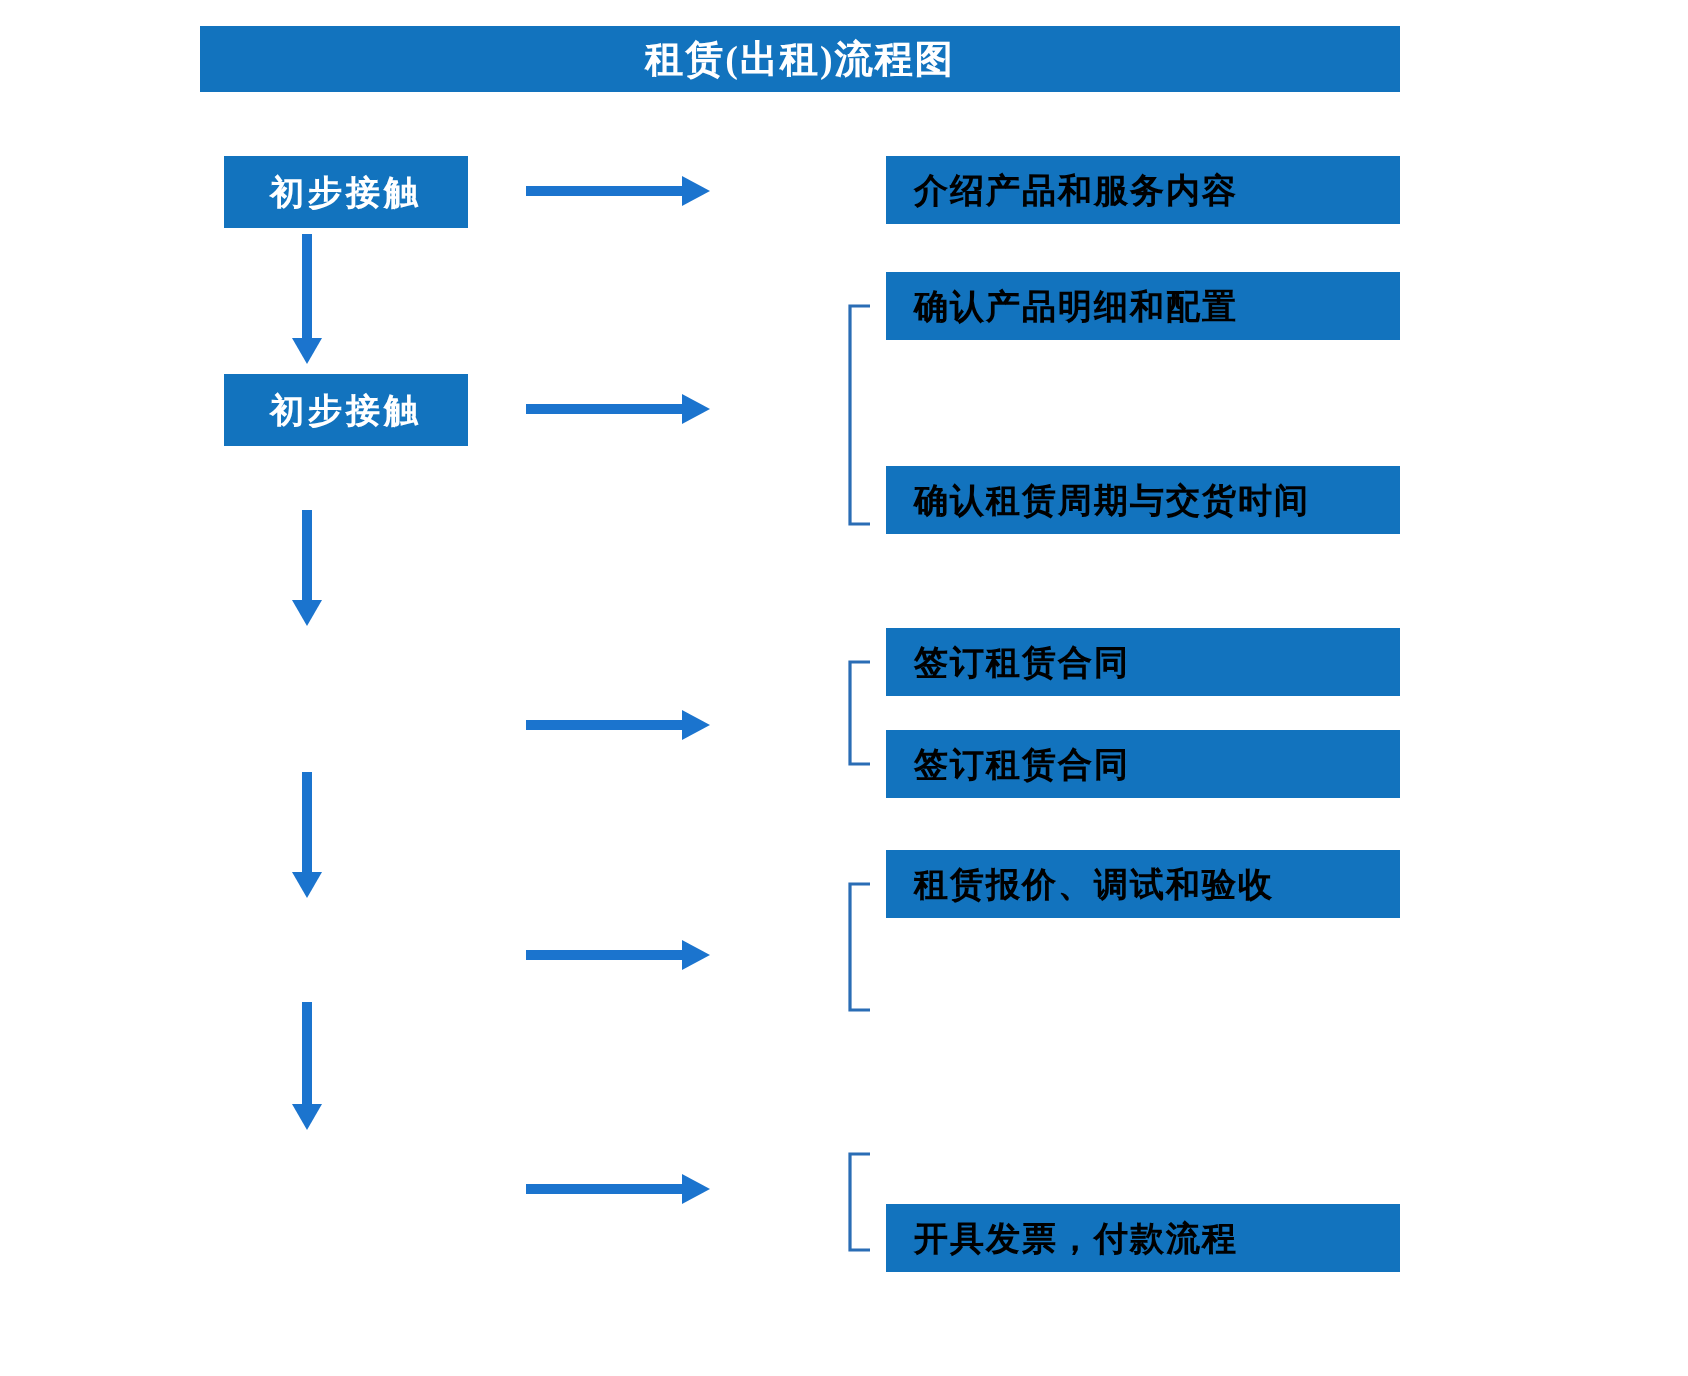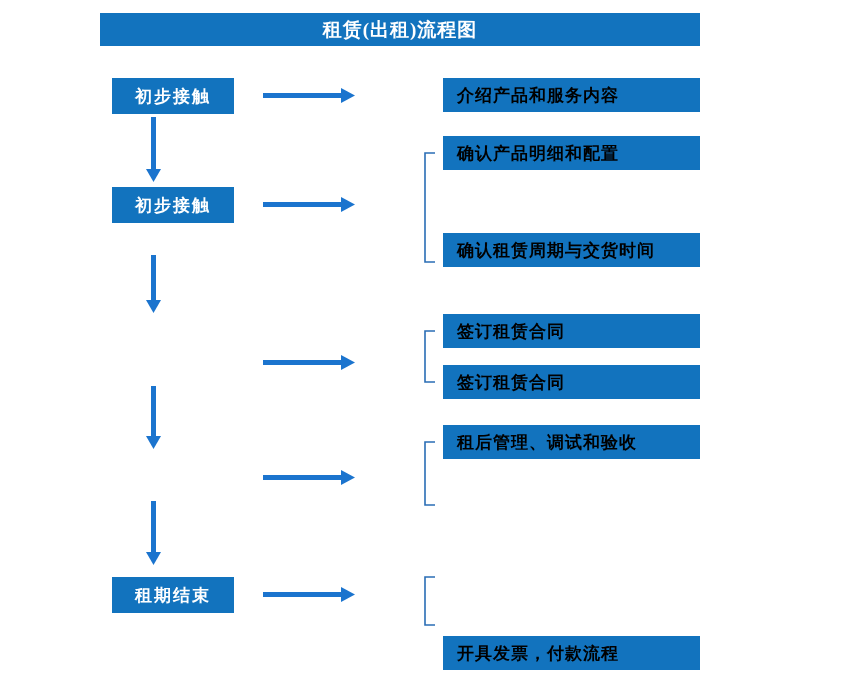--- a/index.html
+++ b/index.html
@@ -109,27 +109,26 @@
     <path d="M 435 153 L 425 153 L 425 262 L 435 262" fill="none" stroke="#2a6db5" stroke-width="1.6"></path>
     <path d="M 435 331 L 425 331 L 425 382 L 435 382" fill="none" stroke="#2a6db5" stroke-width="1.6"></path>
     <path d="M 435 442 L 425 442 L 425 505 L 435 505" fill="none" stroke="#2a6db5" stroke-width="1.6"></path>
     <path d="M 435 577 L 425 577 L 425 625 L 435 625" fill="none" stroke="#2a6db5" stroke-width="1.6"></path>
   </svg>
 
   <div class="title-bar">租赁(出租)流程图</div>
 
   <div class="stage-box" style="top:78px">初步接触</div>
   <div class="stage-box" style="top:187px">初步接触</div>
-  <div class="stage-box" style="top:577px">租期结束</div>
 
   <div class="out-box" style="top:78px">介绍产品和服务内容</div>
 
   <div class="out-box" style="top:136px">确认产品明细和配置</div>
   <div class="out-box" style="top:233px">确认租赁周期与交货时间</div>
 
   <div class="out-box" style="top:314px">签订租赁合同</div>
   <div class="out-box" style="top:365px">签订租赁合同</div>
 
-  <div class="out-box" style="top:425px">租后管理、调试和验收</div>
+  <div class="out-box" style="top:425px">租赁报价、调试和验收</div>
 
-  <div class="out-box" style="top:636px">开具发票，付款流程</div>
+  <div class="out-box" style="top:602px">开具发票，付款流程</div>
 
 </div>
 
 </body></html>

